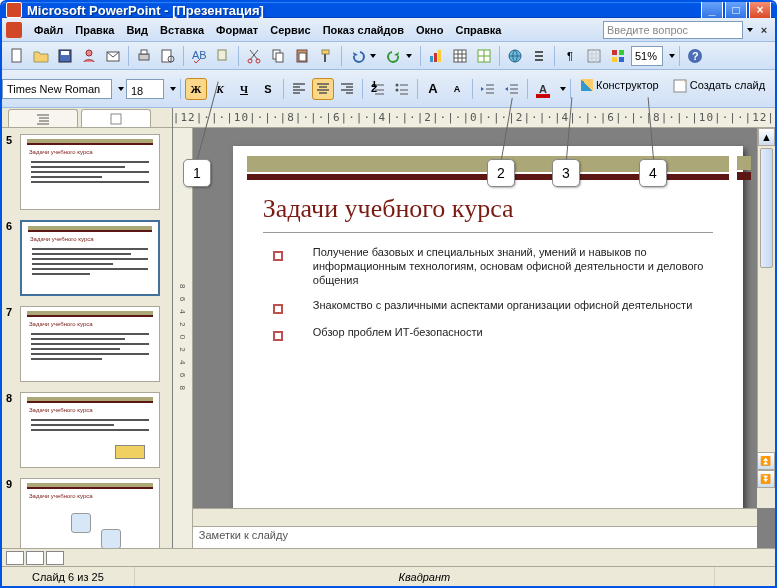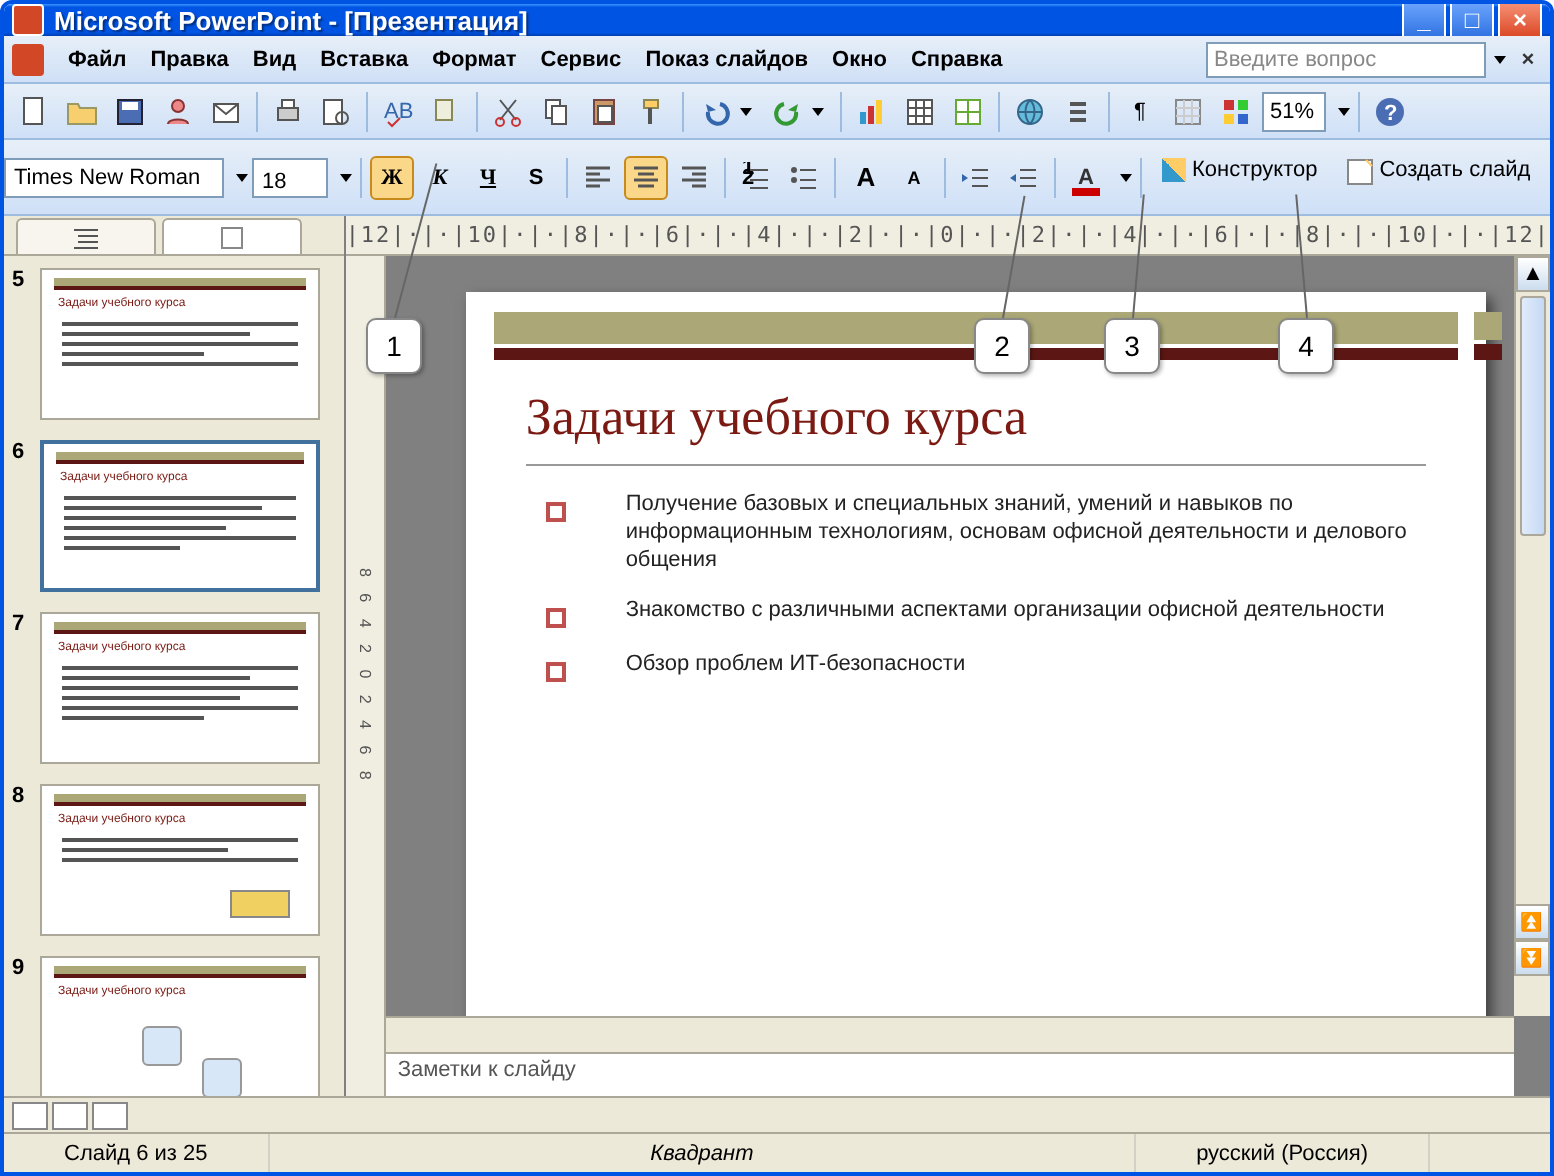--- a/index.html
+++ b/index.html
@@ -503,21 +503,20 @@
 
   <div class="view-btns">
     <div class="vb"></div>
     <div class="vb"></div>
     <div class="vb"></div>
   </div>
 
   <div class="statusbar">
     <div class="sb-cell">Слайд 6 из 25</div>
     <div class="sb-cell wide">Квадрант</div>
-    <div class="sb-cell">русский (Россия)</div>
     <div style="width:60px"></div>
   </div>
 
   <div class="callout" style="left:181px;top:157px">
     <div class="callout-line" style="left:14px;top:-80px;height:80px;transform:rotate(15deg);transform-origin:bottom"></div>
     <div class="callout-box">1</div>
   </div>
   <div class="callout" style="left:485px;top:157px">
     <div class="callout-line" style="left:14px;top:-62px;height:62px;transform:rotate(10deg);transform-origin:bottom"></div>
     <div class="callout-box">2</div>

